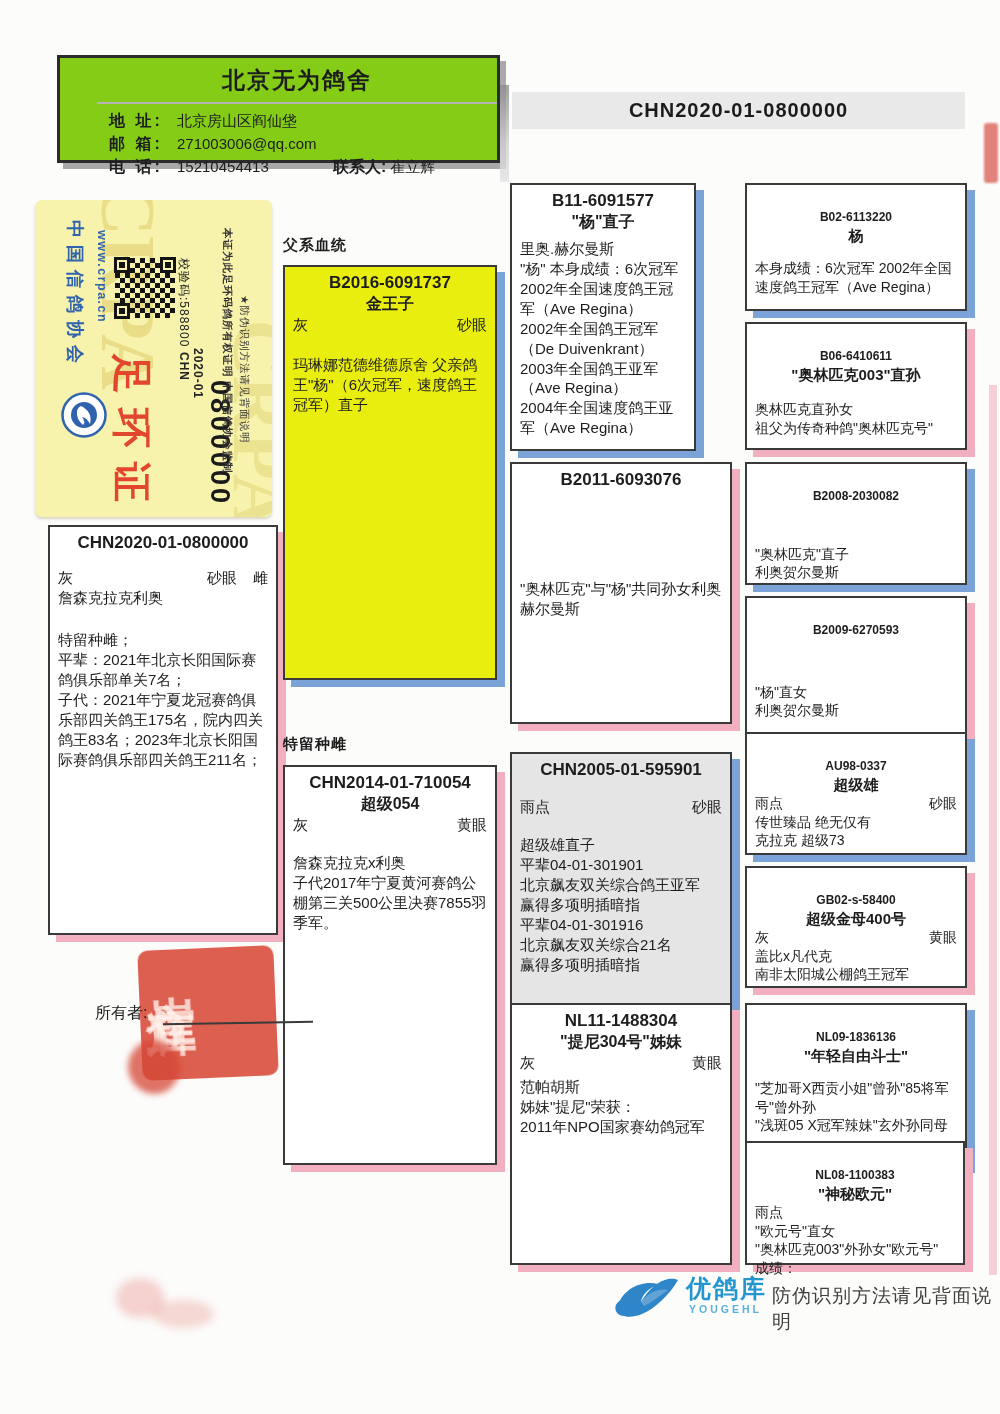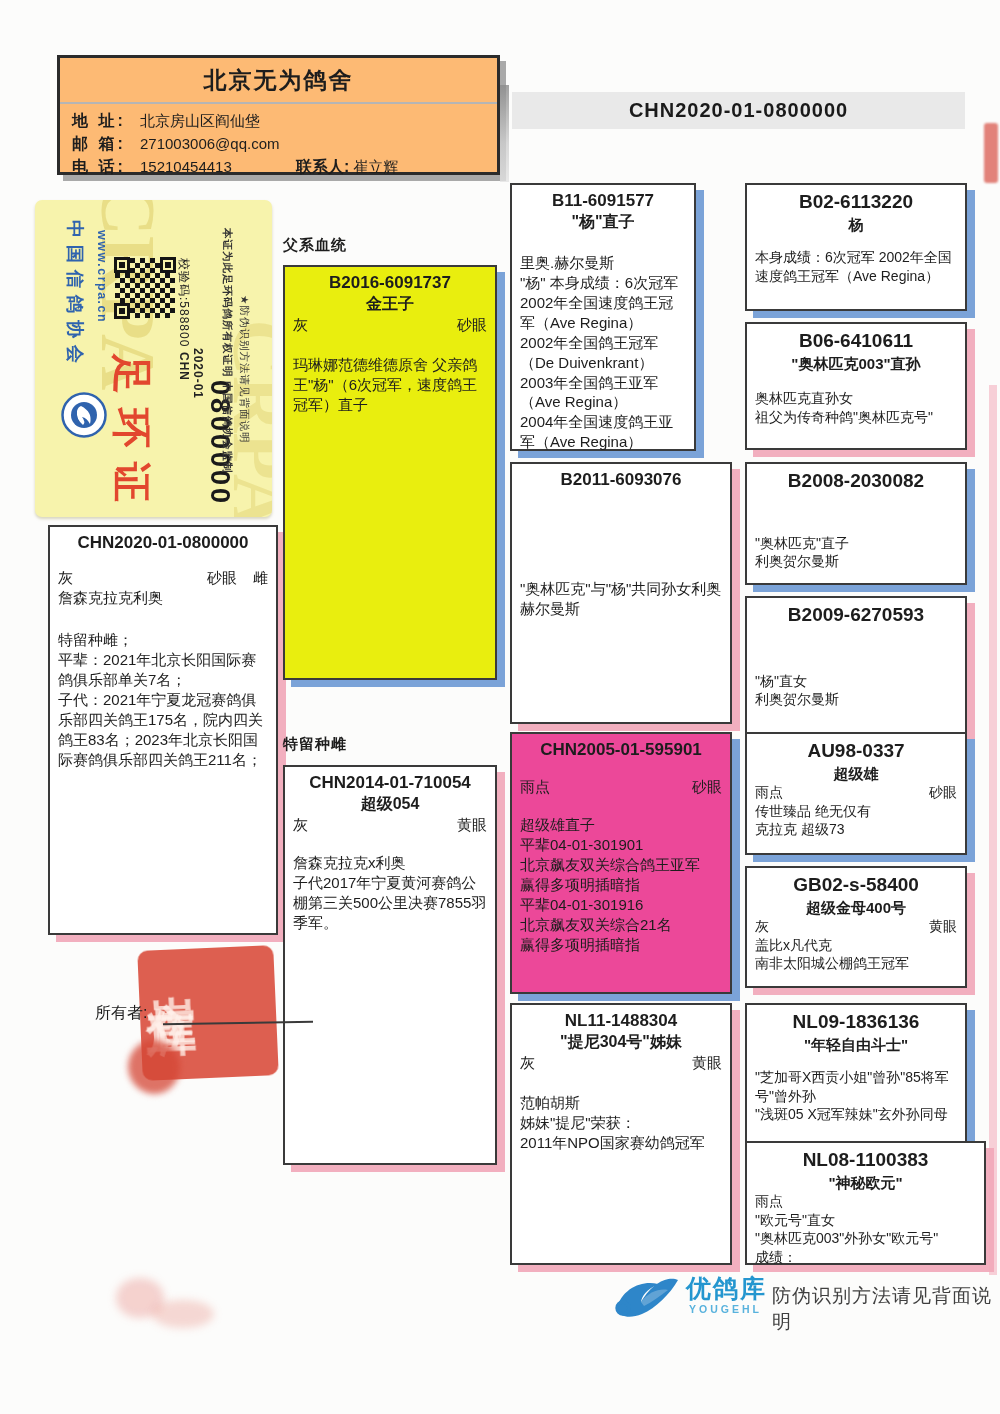--- a/index.html
+++ b/index.html
@@ -1,21 +1,21 @@
 <!DOCTYPE html>
 <html><head>
 <meta charset="utf-8">
 <style>
   html,body{margin:0;padding:0;background:#ffffff;}
   .page{position:relative;width:1000px;height:1414px;background:#fcfcfb;overflow:hidden;
         font-family:"Liberation Sans","DejaVu Sans",sans-serif;color:#1d1d1d;}
 
   
-  .header-box{position:absolute;left:57px;top:55px;width:443px;height:120px;background:#fdba74;
-      border:3px solid #2b2b2b;box-sizing:border-box;box-shadow:6px 6px 0 #a9a9a9;}
+  .header-box{position:absolute;left:57px;top:55px;width:443px;height:108px;background:#84cc16;
+      border:3px solid #2b2b2b;box-sizing:border-box;box-shadow:6px 6px 0 #a9a9a9;padding-left:37px;}
   .header-title{height:44px;line-height:44px;text-align:center;font-size:23px;font-weight:bold;
       border-bottom:2px solid #b5b5b5;letter-spacing:2px;}
   .header-rows{padding:5px 12px 0 12px;}
   .hrow{display:flex;align-items:baseline;margin-top:2px;font-size:15px;}
   .hlabel{font-weight:bold;font-size:16px;min-width:64px;letter-spacing:3px;}
   .hval{margin-left:4px;}
   .hval-phone{margin-left:4px;min-width:130px;}
   .hlabel2{font-weight:bold;font-size:16px;margin-left:26px;}
 
   
@@ -46,23 +46,23 @@
   .f1{left:-1px;top:-1px;} .f2{right:-1px;top:-1px;} .f3{left:-1px;bottom:-1px;}
   .crpa-logo{position:absolute;left:26px;top:192px;width:46px;height:46px;transform:rotate(90deg);}
 
   
   .pbox{position:absolute;background:#fff;border:2px solid #3a3a3a;box-sizing:border-box;
       padding:5px 8px;font-size:15px;line-height:1.33;}
   .pbox.small{font-size:14px;}
   .shadow-male{box-shadow:8px 7px 0 #7ba3d8;}
   .shadow-female{box-shadow:8px 7px 0 #f2afbf;}
   .bg-yellow{background:#e9ee0e;}
-  .bg-green{background:#ec4899;}
+  .bg-green{background:#e5e5e5;margin-top:20px;}
   .pb-ring{text-align:center;font-weight:bold;font-size:17px;line-height:1.3;}
-  .pbox.small .pb-ring{font-size:19px;}
+  .pbox.small .pb-ring{font-size:12px;margin-top:20px;}
   .pb-name{text-align:center;font-weight:bold;font-size:16px;line-height:1.3;}
   .pbox.small .pb-name{font-size:15px;}
   .pb-meta{display:flex;justify-content:space-between;}
   .pb-desc{white-space:pre-line;}
   .lineage-label{position:absolute;font-size:15px;font-weight:bold;letter-spacing:1px;}
 
   
   .owner-label{position:absolute;left:95px;top:1003px;font-size:16px;}
   .owner-line{position:absolute;left:163px;top:1022px;width:150px;height:0;
       border-bottom:2px solid #3a3a3a;transform:rotate(-1deg);}
@@ -176,21 +176,21 @@
       <span>灰</span>
       <span>黄眼</span>
     </div>
     <div class="pb-desc" style="margin-top:18px;">詹森克拉克x利奥
 子代2017年宁夏黄河赛鸽公棚第三关500公里决赛7855羽季军。</div>
   </div>
 
   <div class="pbox shadow-male" style="left:510px;top:183px;width:186px;height:268px;">
     <div class="pb-ring">B11-6091577</div>
     <div class="pb-name">"杨"直子</div>
-    <div class="pb-desc" style="margin-top:20px;">里奥.赫尔曼斯
+    <div class="pb-desc" style="margin-top:6px;">里奥.赫尔曼斯
 "杨" 本身成绩：6次冠军  2002年全国速度鸽王冠军（Ave Regina）
 2002年全国鸽王冠军（De Duivenkrant）
 2003年全国鸽王亚军（Ave Regina）
 2004年全国速度鸽王亚军（Ave Regina）</div>
   </div>
 
   <div class="pbox shadow-female" style="left:510px;top:462px;width:222px;height:262px;">
     <div class="pb-ring">B2011-6093076</div>
     <div class="pb-desc" style="margin-top:88px;">"奥林匹克"与"杨"共同孙女利奥赫尔曼斯</div>
   </div>
@@ -210,21 +210,21 @@
 赢得多项明插暗指</div>
   </div>
 
   <div class="pbox shadow-female" style="left:510px;top:1003px;width:222px;height:262px;">
     <div class="pb-ring">NL11-1488304</div>
     <div class="pb-name">"提尼304号"姊妹</div>
     <div class="pb-meta">
       <span>灰</span>
       <span>黄眼</span>
     </div>
-    <div class="pb-desc" style="margin-top:20px;">范帕胡斯
+    <div class="pb-desc" style="margin-top:4px;">范帕胡斯
 姊妹"提尼"荣获：
 2011年NPO国家赛幼鸽冠军</div>
   </div>
 
   <div class="pbox small shadow-male" style="left:745px;top:183px;width:222px;height:128px;">
     <div class="pb-ring">B02-6113220</div>
     <div class="pb-name">杨</div>
     <div class="pb-desc" style="margin-top:14px;">本身成绩：6次冠军  2002年全国速度鸽王冠军（Ave Regina）</div>
   </div>
 
@@ -269,21 +269,21 @@
 南非太阳城公棚鸽王冠军</div>
   </div>
 
   <div class="pbox small shadow-male" style="left:745px;top:1003px;width:222px;height:163px;">
     <div class="pb-ring">NL09-1836136</div>
     <div class="pb-name">"年轻自由斗士"</div>
     <div class="pb-desc" style="margin-top:14px;">"芝加哥X西贡小姐"曾孙"85将军号"曾外孙
 "浅斑05 X冠军辣妹"玄外孙同母</div>
   </div>
 
-  <div class="pbox small shadow-female" style="left:745px;top:1141px;width:241px;height:124px;">
+  <div class="pbox small shadow-female" style="left:745px;top:1141px;width:220px;height:124px;">
     <div class="pb-ring">NL08-1100383</div>
     <div class="pb-name">"神秘欧元"</div>
     <div class="pb-meta">
       <span>雨点</span>
       <span></span>
     </div>
     <div class="pb-desc">"欧元号"直女
 "奥林匹克003"外孙女"欧元号"
 成绩：</div>
   </div>

